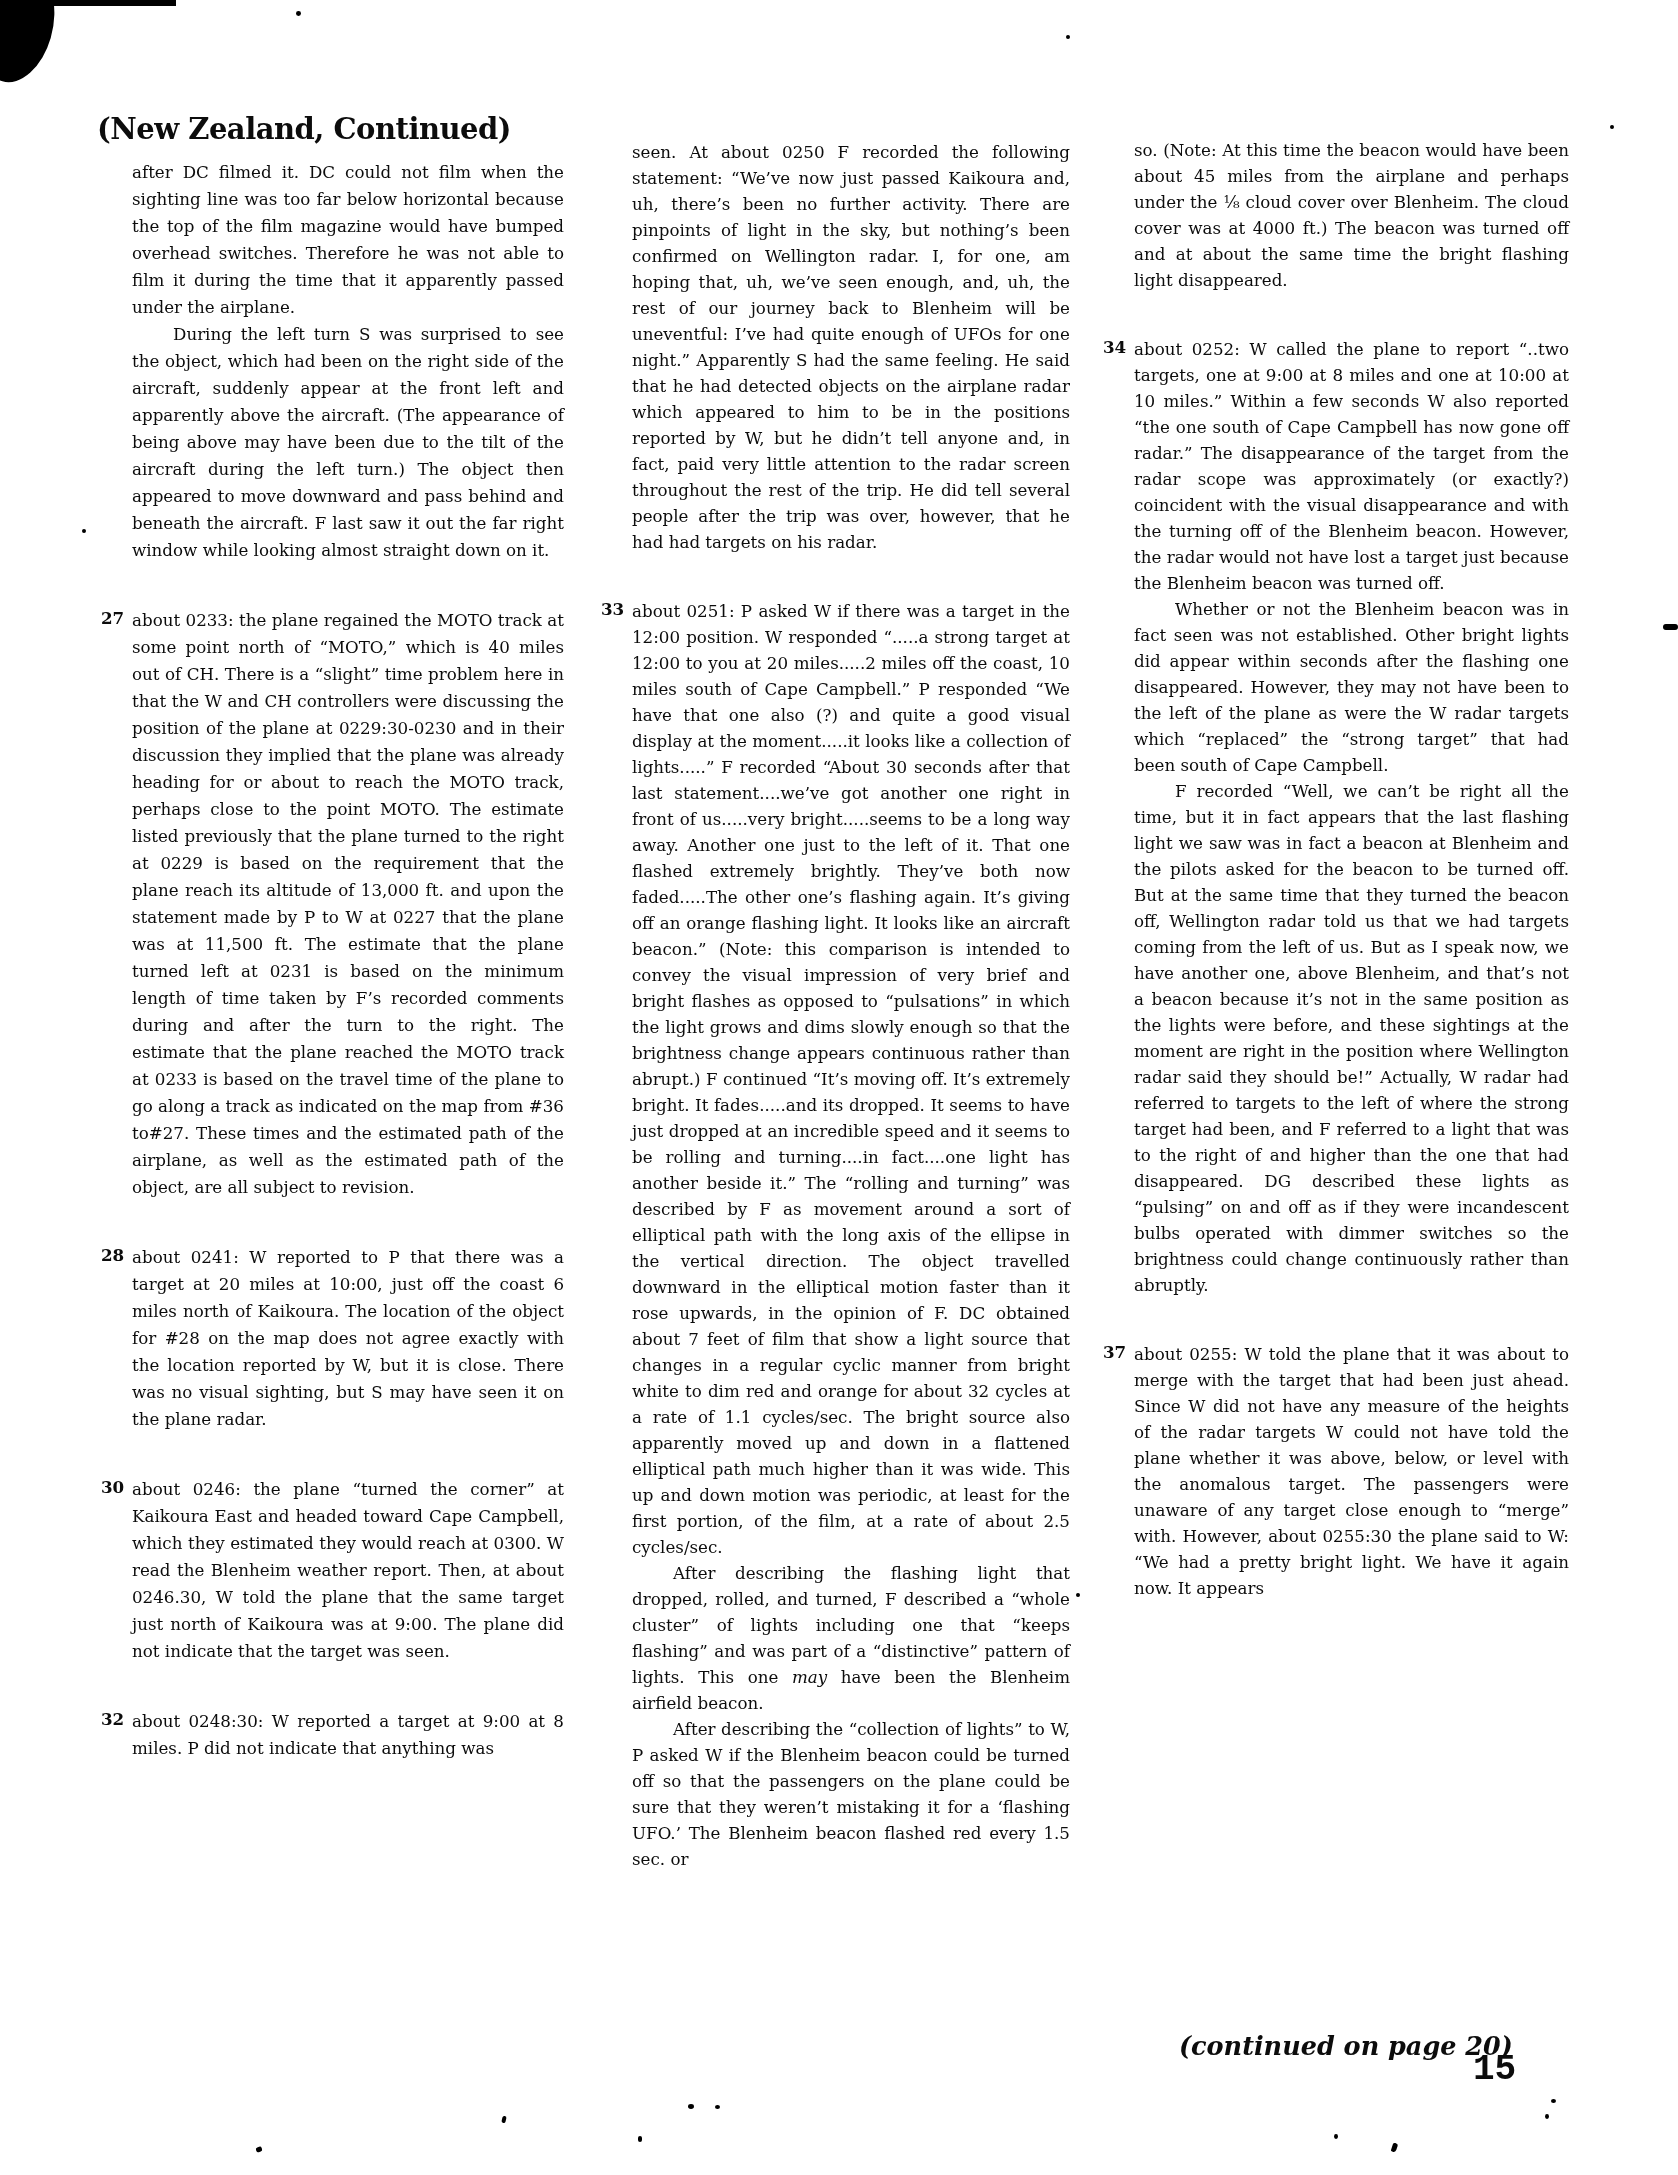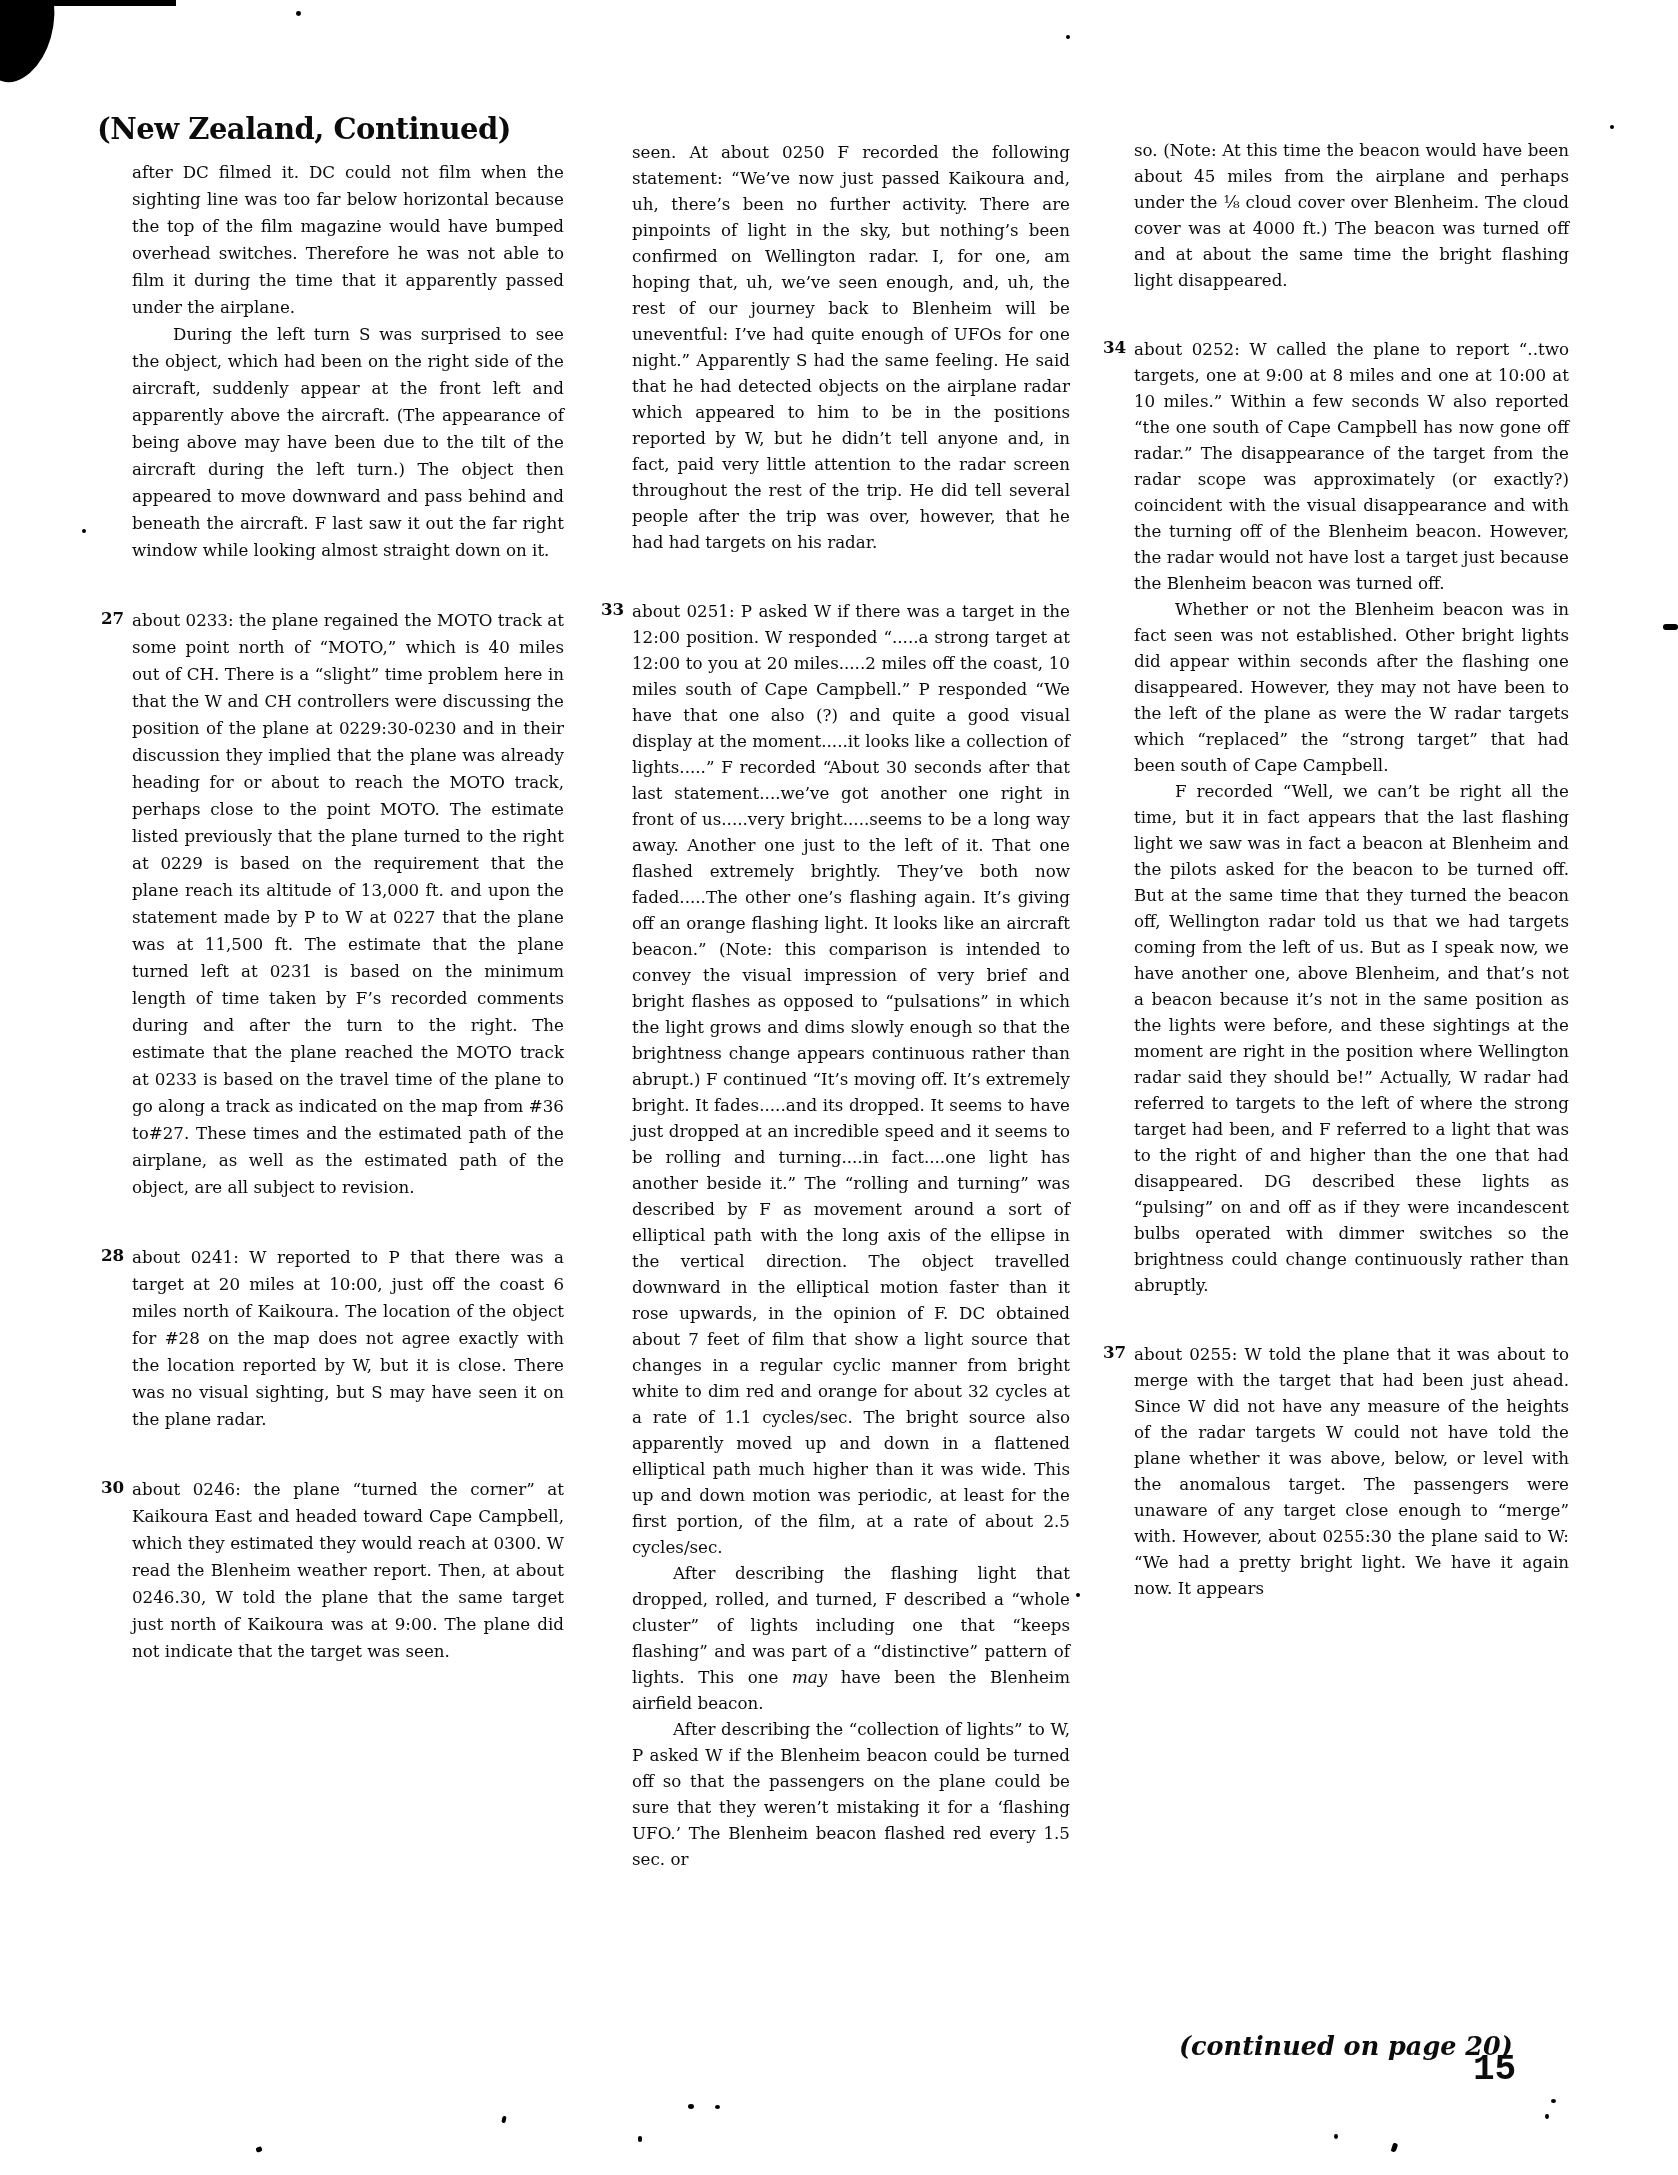--- a/index.html
+++ b/index.html
@@ -81,20 +81,24 @@
       <p class="para">about 0233: the plane regained the MOTO track at some point north of “MOTO,” which is 40 miles out of CH. There is a “slight” time problem here in that the W and CH controllers were discussing the position of the plane at 0229:30-0230 and in their discussion they implied that the plane was already heading for or about to reach the MOTO track, perhaps close to the point MOTO. The estimate listed previously that the plane turned to the right at 0229 is based on the requirement that the plane reach its altitude of 13,000 ft. and upon the statement made by P to W at 0227 that the plane was at 11,500 ft. The estimate that the plane turned left at 0231 is based on the minimum length of time taken by F’s recorded comments during and after the turn to the right. The estimate that the plane reached the MOTO track at 0233 is based on the travel time of the plane to go along a track as indicated on the map from #36 to#27. These times and the estimated path of the airplane, as well as the estimated path of the object, are all subject to revision.</p>
     </div>
     <div class="block">
       <span class="num">28</span>
       <p class="para">about 0241: W reported to P that there was a target at 20 miles at 10:00, just off the coast 6 miles north of Kaikoura. The location of the object for #28 on the map does not agree exactly with the location reported by W, but it is close. There was no visual sighting, but S may have seen it on the plane radar.</p>
     </div>
     <div class="block">
       <span class="num">30</span>
       <p class="para">about 0246: the plane “turned the corner” at Kaikoura East and headed toward Cape Campbell, which they estimated they would reach at 0300. W read the Blenheim weather report. Then, at about 0246.30, W told the plane that the same target just north of Kaikoura was at 9:00. The plane did not indicate that the target was seen.</p>
     </div>
+    <div class="block">
+      <span class="num">32</span>
+      <p class="para">about 0248:30: W reported a target at 9:00 at 8 miles. P did not indicate that anything was</p>
+    </div>
   </div>
 <div class="col" id="col2">
     <div class="block">
       <p class="para">seen. At about 0250 F recorded the following statement: “We’ve now just passed Kaikoura and, uh, there’s been no further activity. There are pinpoints of light in the sky, but nothing’s been confirmed on Wellington radar. I, for one, am hoping that, uh, we’ve seen enough, and, uh, the rest of our journey back to Blenheim will be uneventful: I’ve had quite enough of UFOs for one night.” Apparently S had the same feeling. He said that he had detected objects on the airplane radar which appeared to him to be in the positions reported by W, but he didn’t tell anyone and, in fact, paid very little attention to the radar screen throughout the rest of the trip. He did tell several people after the trip was over, however, that he had had targets on his radar.</p>
     </div>
     <div class="block">
       <span class="num">33</span>
       <p class="para">about 0251: P asked W if there was a target in the 12:00 position. W responded “.....a strong target at 12:00 to you at 20 miles.....2 miles off the coast, 10 miles south of Cape Campbell.” P responded “We have that one also (?) and quite a good visual display at the moment.....it looks like a collection of lights.....” F recorded “About 30 seconds after that last statement....we’ve got another one right in front of us.....very bright.....seems to be a long way away. Another one just to the left of it. That one flashed extremely brightly. They’ve both now faded.....The other one’s flashing again. It’s giving off an orange flashing light. It looks like an aircraft beacon.” (Note: this comparison is intended to convey the visual impression of very brief and bright flashes as opposed to “pulsations” in which the light grows and dims slowly enough so that the brightness change appears continuous rather than abrupt.) F continued “It’s moving off. It’s extremely bright. It fades.....and its dropped. It seems to have just dropped at an incredible speed and it seems to be rolling and turning....in fact....one light has another beside it.” The “rolling and turning” was described by F as movement around a sort of elliptical path with the long axis of the ellipse in the vertical direction. The object travelled downward in the elliptical motion faster than it rose upwards, in the opinion of F. DC obtained about 7 feet of film that show a light source that changes in a regular cyclic manner from bright white to dim red and orange for about 32 cycles at a rate of 1.1 cycles/sec. The bright source also apparently moved up and down in a flattened elliptical path much higher than it was wide. This up and down motion was periodic, at least for the first portion, of the film, at a rate of about 2.5 cycles/sec.</p>
       <p class="para ind">After describing the flashing light that dropped, rolled, and turned, F described a “whole cluster” of lights including one that “keeps flashing” and was part of a “distinctive” pattern of lights. This one <i>may</i> have been the Blenheim airfield beacon.</p>
       <p class="para ind">After describing the “collection of lights” to W, P asked W if the Blenheim beacon could be turned off so that the passengers on the plane could be sure that they weren’t mistaking it for a ‘flashing UFO.’ The Blenheim beacon flashed red every 1.5 sec. or</p>

